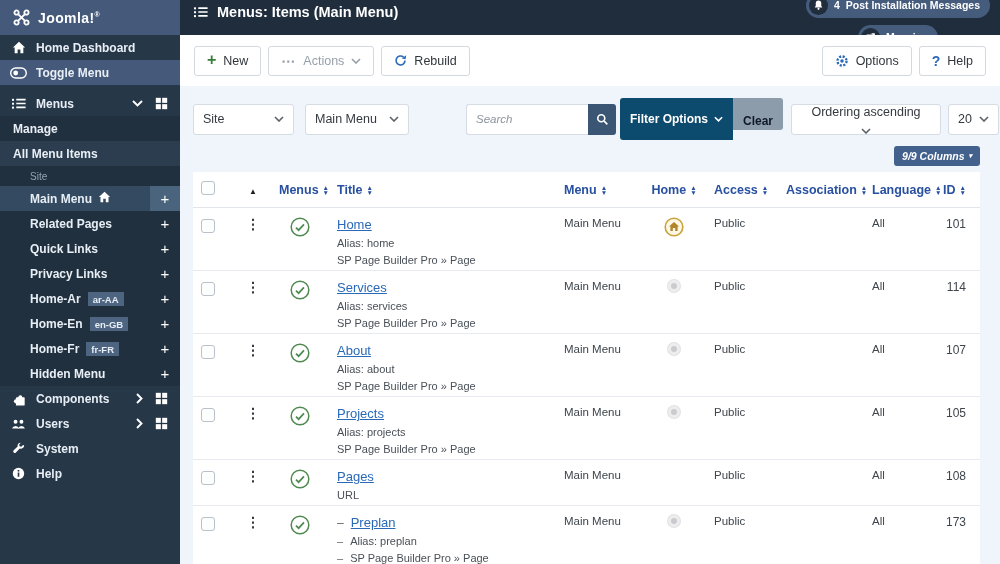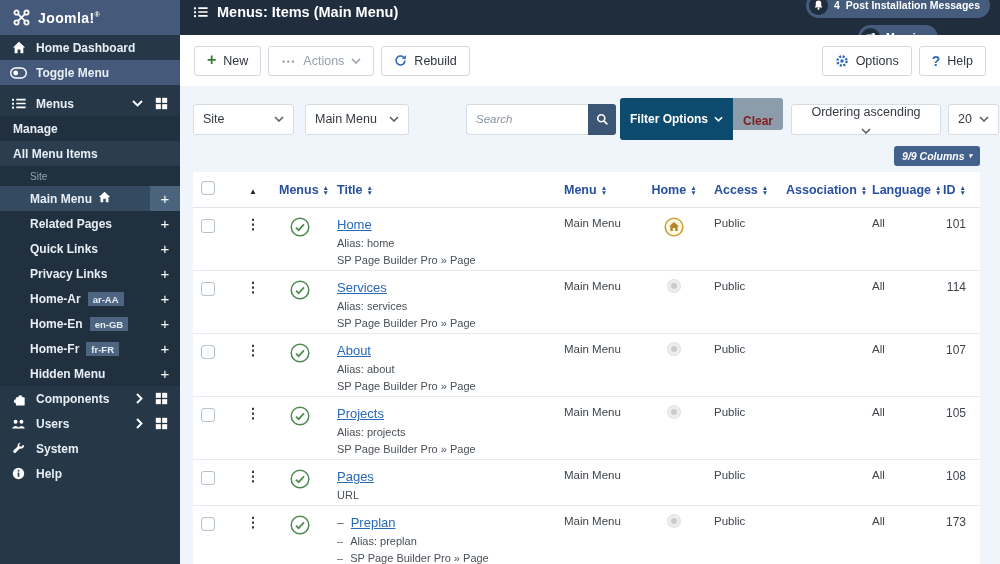--- a/index.html
+++ b/index.html
@@ -61,21 +61,21 @@
   .filterbar { display:flex; align-items:center; flex-wrap:nowrap; }
   .sel { background:#fff; border:1px solid #D6DCE4; border-radius:3px; height:31px; display:flex; align-items:center; justify-content:space-between; padding:0 9px; font-size:12.5px; color:#343A40; cursor:pointer; flex-shrink:0; }
   .sel-site { width:101px; margin-right:11px; }
   .sel-menu { width:104px; }
   .searchgroup { margin-left:57px; display:flex; flex-shrink:0; }
   .search-input { width:122px; height:31px; border:1px solid #D6DCE4; border-right:none; border-radius:3px 0 0 3px; padding:0 9px; font-size:11.5px; font-style:italic; color:#555; outline:none; background:#fff; }
   .search-input::placeholder { color:#8A939C; font-style:italic; }
   .search-btn { width:28px; height:31px; background:#3A5674; border:none; border-radius:0 3px 3px 0; display:flex; align-items:center; justify-content:center; cursor:pointer; }
   .fo-group { display:flex; margin-left:4px; flex-shrink:0; }
   .btn-filter-options { height:42px; background:#0c4a6e; color:#fff; font-size:12px; font-weight:bold; border:none; border-radius:3px 0 0 3px; padding:0 10px; display:flex; align-items:center; gap:6px; cursor:pointer; }
-  .btn-clear { height:31px; background:#8D9CAB; color:#7f1d1d; font-size:12px; font-weight:bold; border:none; border-radius:0 3px 3px 0; padding:16px 10px; cursor:pointer; }
+  .btn-clear { height:31px; background:#8D9CAB; color:#0f172a; font-size:12px; font-weight:bold; border:none; border-radius:0 3px 3px 0; padding:16px 10px; cursor:pointer; }
   .sel-ordering { width:150px; margin-left:8px;flex-direction:column; }
   .sel-limit { width:51px; margin-left:7px; }
 
   .columns-row { display:flex; justify-content:flex-end; margin-top:6px;font-style:italic; }
   .columns-btn { background:#42618C; color:#fff; font-size:10.5px; font-weight:bold; border-radius:3px; padding:4px 8px; cursor:pointer; display:flex; align-items:center; gap:4px; }
 
   
   .table-card { background:#fff; margin-top:6px; }
   table { width:100%; border-collapse:collapse; table-layout:fixed; }
   th { font-size:12.5px; color:#2850A0; font-weight:bold; text-align:left; padding:9px 8px; white-space:nowrap; border-bottom:1px solid #E2E6EB; }

